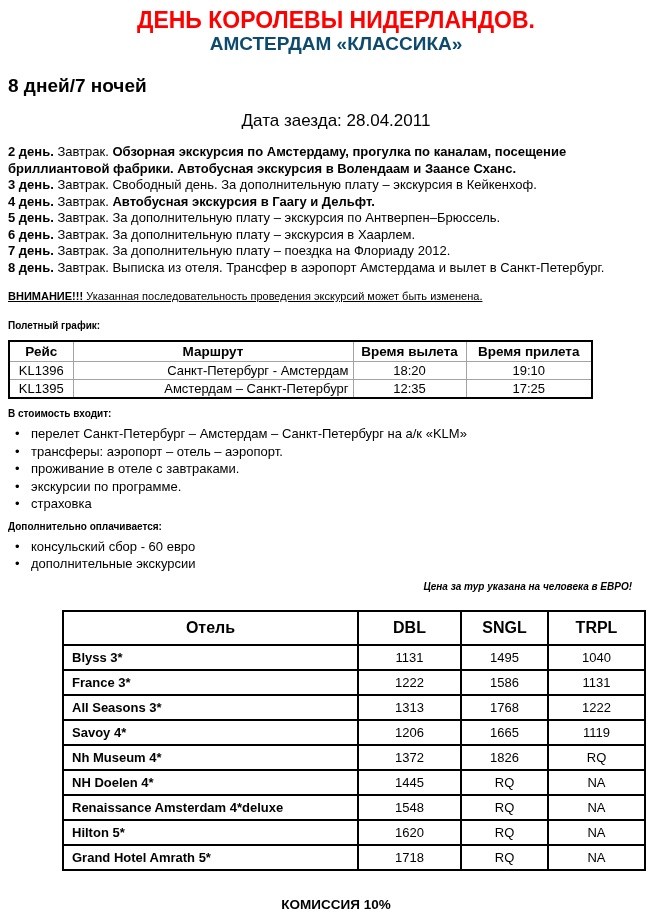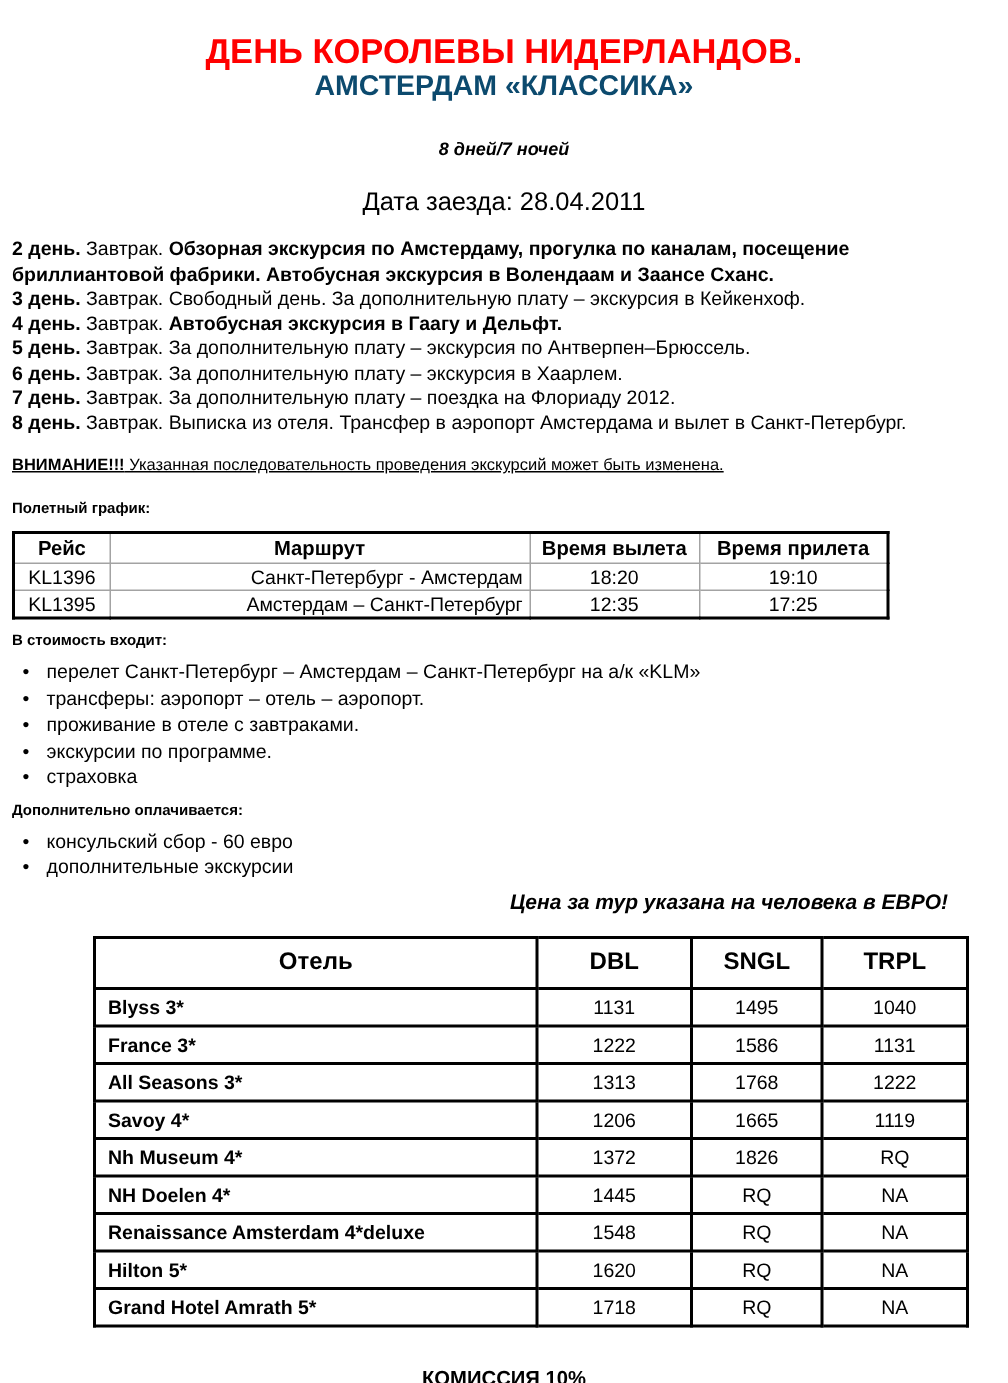--- a/index.html
+++ b/index.html
@@ -1,22 +1,22 @@
 <!DOCTYPE html>
 <html><head>
 <meta charset="utf-8">
 <style>
   html,body{margin:0;padding:0;background:#fff;}
   body{width:672px;height:922px;overflow:hidden;font-family:"Liberation Sans",sans-serif;color:#000;}
-  .page{box-sizing:border-box;width:672px;height:710px;padding:8px 8px 0 8px;background:#fff;margin-top:14px;}
+  .page{box-sizing:border-box;width:672px;height:710px;padding:8px 8px 0 8px;background:#fff;}
   .b{font-weight:bold;}
 
   .title1{font-size:23px;line-height:25px;font-weight:bold;text-align:center;}
   .title2{font-size:19px;line-height:21px;font-weight:bold;text-align:center;}
-  .duration{margin-top:22px;font-size:12px;line-height:19px;font-weight:bold;text-align:center;font-style:italic;}
+  .duration{margin-top:22px;font-size:19px;line-height:19px;font-weight:bold;}
   .date{margin-top:16px;font-size:17px;line-height:19px;font-weight:normal;text-align:center;}
 
   .itinerary{margin-top:14px;font-size:13px;line-height:16.5px;}
   .notice{margin-top:12px;font-size:11px;line-height:16px;text-decoration:underline;}
 
   .section-title{font-size:10px;font-weight:bold;line-height:16px;}
   .flights-title{margin-top:14px;}
 
   table{border-collapse:collapse;table-layout:fixed;}
   table.flights{margin-top:6px;width:583px;border:2px solid #000;}
@@ -24,21 +24,21 @@
   table.flights th{font-size:13.5px;font-weight:bold;text-align:center;padding:2px 4px;}
   table.flights td{font-size:13px;padding:1px 4px;text-align:center;}
   table.flights td.route{text-align:right;padding-left:8px;}
 
   .included-title{margin-top:7px;}
   .bullets{margin-top:3px;}
   .li{display:flex;font-size:13px;line-height:17.5px;}
   .li .dot{width:23px;padding-left:7px;box-sizing:border-box;flex:none;font-size:13px;}
   .extra-title{margin-top:6px;}
 
-  .price-note{margin-top:6px;margin-right:32px;text-align:right;font-size:14px;line-height:16px;font-weight:bold;font-style:italic;}
+  .price-note{margin-top:6px;margin-right:32px;text-align:right;font-size:10px;line-height:16px;font-weight:bold;font-style:italic;}
 
   table.hotels{margin-top:15px;margin-left:54px;width:582px;border:2px solid #000;}
   table.hotels th,table.hotels td{border:2px solid #000;overflow:hidden;}
   table.hotels th{font-size:16px;font-weight:bold;text-align:center;padding:7px 4px;}
   table.hotels td{font-size:13px;padding:4px;text-align:center;}
   table.hotels td.hotel-name{text-align:left;font-weight:bold;padding-left:8px;}
 
   .commission{margin-top:26px;text-align:center;font-size:13.5px;font-weight:bold;}
 </style>
 </head>

